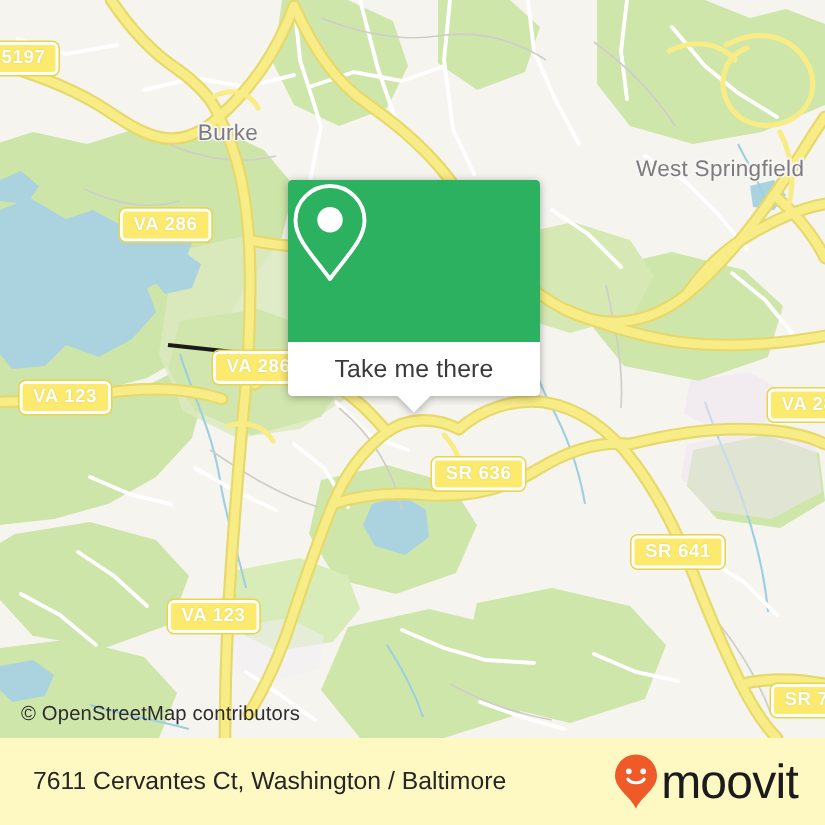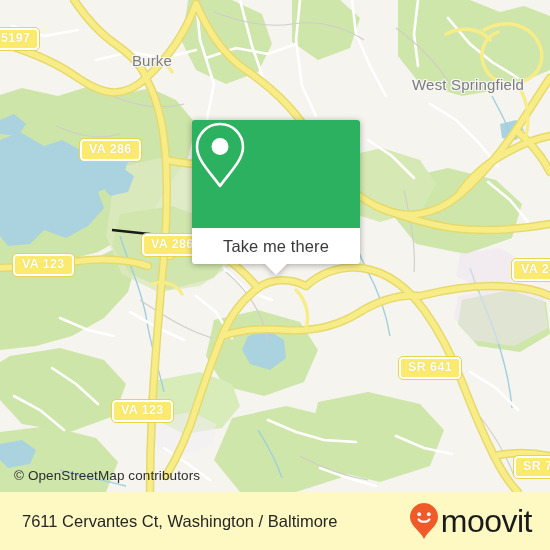--- a/index.html
+++ b/index.html
@@ -44,20 +44,21 @@
     letter-spacing: .2px;
     text-align: center;
     line-height: 17px;
     text-shadow:
        1.2px 0 #f7f6f2, -1.2px 0 #f7f6f2,
        0 1.2px #f7f6f2, 0 -1.2px #f7f6f2,
        1px 1px #f7f6f2, -1px -1px #f7f6f2,
        1px -1px #f7f6f2, -1px 1px #f7f6f2;
     white-space: nowrap;
     pointer-events: none;
+    margin-top: 28px;
   }
 
   .shield {
     position: absolute;
     background: #fbea6e;
     border: 2px solid #ffffff;
     outline: 1px solid #e8d54a;
     border-radius: 4px;
     color: #ffffff;
     font-size: 12.5px;
@@ -328,28 +329,29 @@
           <path d="M140,66 C152,58 166,60 172,72"></path>
           <path d="M296,290 C306,300 310,314 306,328"></path>
           <path d="M152,284 C164,280 176,284 182,294"></path>
         </g>
 
         <path d="M112,230 L168,236" stroke="#1a1a1a" stroke-width="2.6" fill="none"></path>
       </g>
     </svg>
 
     <div class="place-label" style="left:122px; top:52px; width:60px;">Burke</div>
-    <div class="place-label" style="left:412px; top:76px; width:90px;">West Springfield</div>
+    <div class="place-label" style="left:424px; top:76px; width:90px;">West Springfield</div>
 
     <div class="shield" style="left:-8px;  top:28px;">5197</div>
     <div class="shield" style="left:80px;  top:139px;">VA 286</div>
     <div class="shield" style="left:142px; top:234px;">VA 286</div>
     <div class="shield" style="left:13px;  top:254px;">VA 123</div>
     <div class="shield" style="left:512px; top:259px;">VA 286</div>
-    <div class="shield" style="left:399px; top:357px;">SR 641</div>
+    <div class="shield" style="left:288px; top:305px;">SR 636</div>
+    <div class="shield" style="left:421px; top:357px;">SR 641</div>
     <div class="shield" style="left:112px; top:400px;">VA 123</div>
     <div class="shield" style="left:514px; top:456px;">SR 790</div>
 
     <div id="popup">
       <div id="popup-green">
         <span>
           <svg width="56" height="70" viewBox="0 0 56 70" xmlns="http://www.w3.org/2000/svg">
             <path d="M28 4 C15.3 4 5 14.3 5 27 C5 40 18 52 28 66 C38 52 51 40 51 27
                      C51 14.3 40.7 4 28 4 Z" fill="none" stroke="#ffffff" stroke-width="2.6" stroke-linejoin="round"></path>
             <circle cx="28" cy="26.5" r="8.5" fill="#ffffff"></circle>

